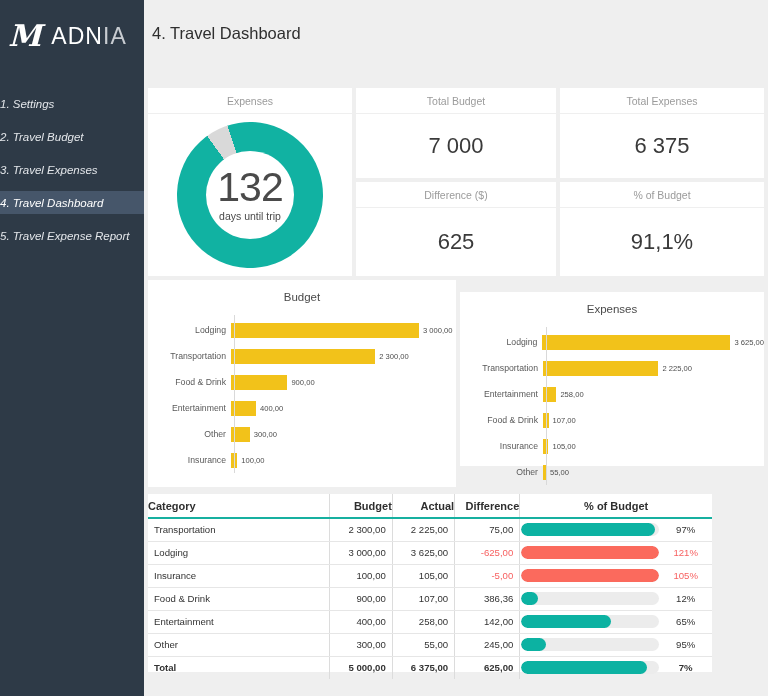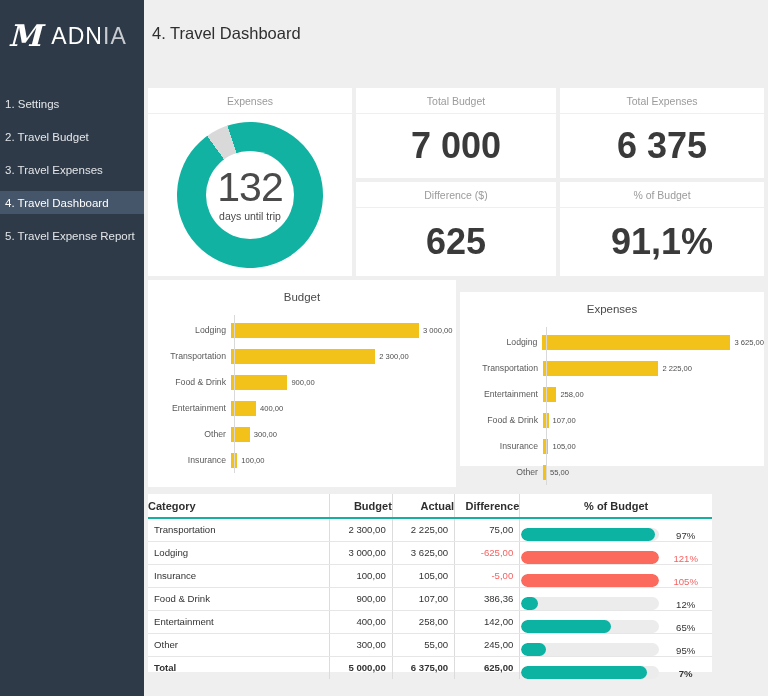--- a/index.html
+++ b/index.html
@@ -44,25 +44,25 @@
     color: #ffffff;
     font-weight: 400;
   }
   #logo-text .dim { color: #c8ccd1; }
 
   #nav { margin-top: 20px; }
   .nav-item {
     height: 23px;
     display: flex;
     align-items: center;
-    padding-left: 5px;
     color: #e3e6ea;
     font-size: 11.5px;
     margin-bottom: 0px;
     cursor: pointer;
+    font-style: italic;
   }
   .nav-spacer { height: 10px; }
   .nav-item.active {
     background: #46566a;
     color: #ffffff;
   }
 
   
   #main {
     position: absolute;
@@ -88,23 +88,23 @@
     align-items: center;
     justify-content: center;
     font-size: 10.5px;
     color: #9b9b9b;
     border-bottom: 1px solid #efefef;
   }
   .kpi-value {
     display: flex;
     align-items: center;
     justify-content: center;
-    font-size: 36px;
+    font-size: 22px;
     color: #3a3a3a;
-    font-weight: 700;
+    font-weight: 400;
     height: calc(100% - 26px);
   }
 
   
   #card-countdown { left: 4px; top: 88px; width: 204px; height: 188px; }
   #donut-wrap {
     position: relative;
     width: 100%; height: calc(100% - 26px);
     display: flex; align-items: center; justify-content: center;
   }
@@ -221,21 +221,21 @@
   }
   tbody td:last-child { border-right: none; }
   tbody tr:last-child td { border-bottom: none; font-weight: bold; }
   .c-cat  { width: 212px; text-align: left; }
   .c-bud  { width: 68px;  text-align: right; }
   .c-act  { width: 68px;  text-align: right; }
   .c-dif  { width: 68px;  text-align: right; }
   .c-pct  { width: 200px; padding: 0 !important; }
   .neg { color: #f76161; }
 
-  .pctcell { display: flex; align-items: flex-end; height: 100%; }
+  .pctcell { display: flex; align-items: center; height: 100%; }
   .pbar-track {
     width: 138px;
     height: 13px;
     background: #ececec;
     border-radius: 7px;
     margin-left: 1px;
     overflow: hidden;
   }
   .pbar-fill {
     height: 100%;

